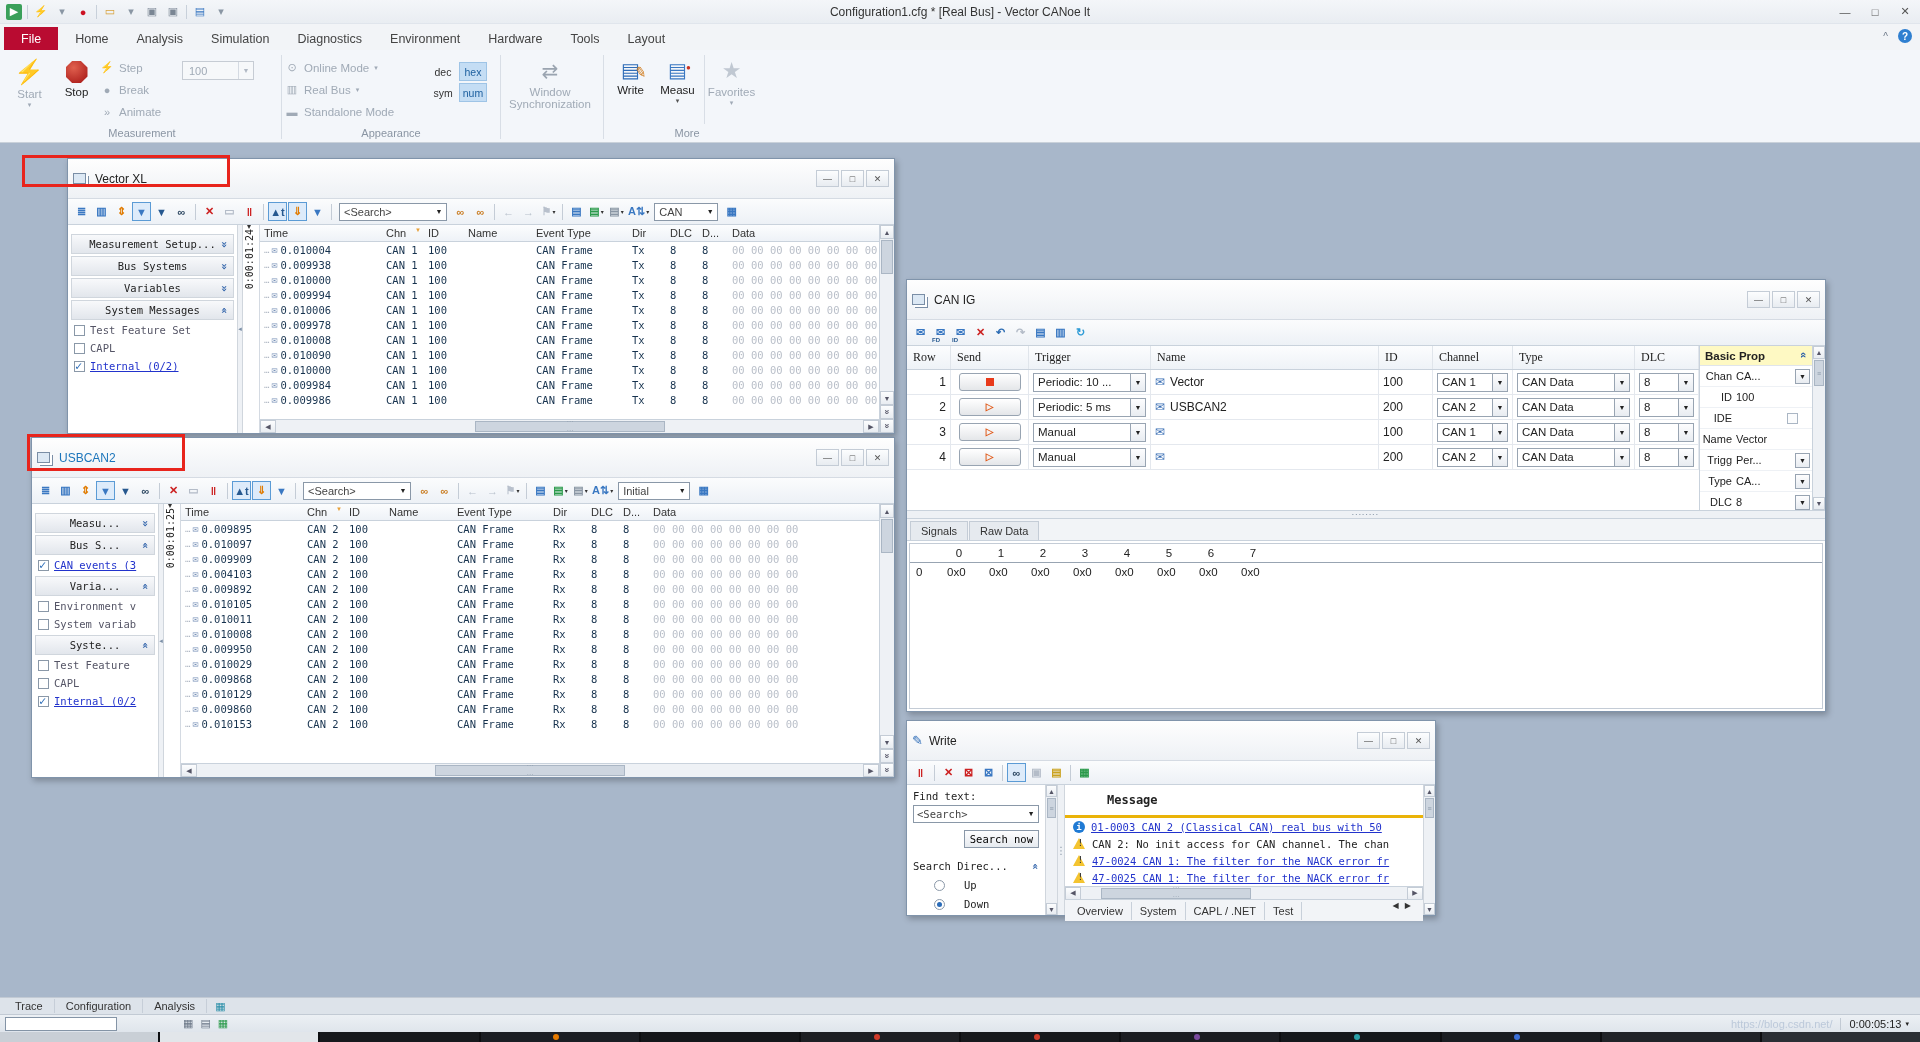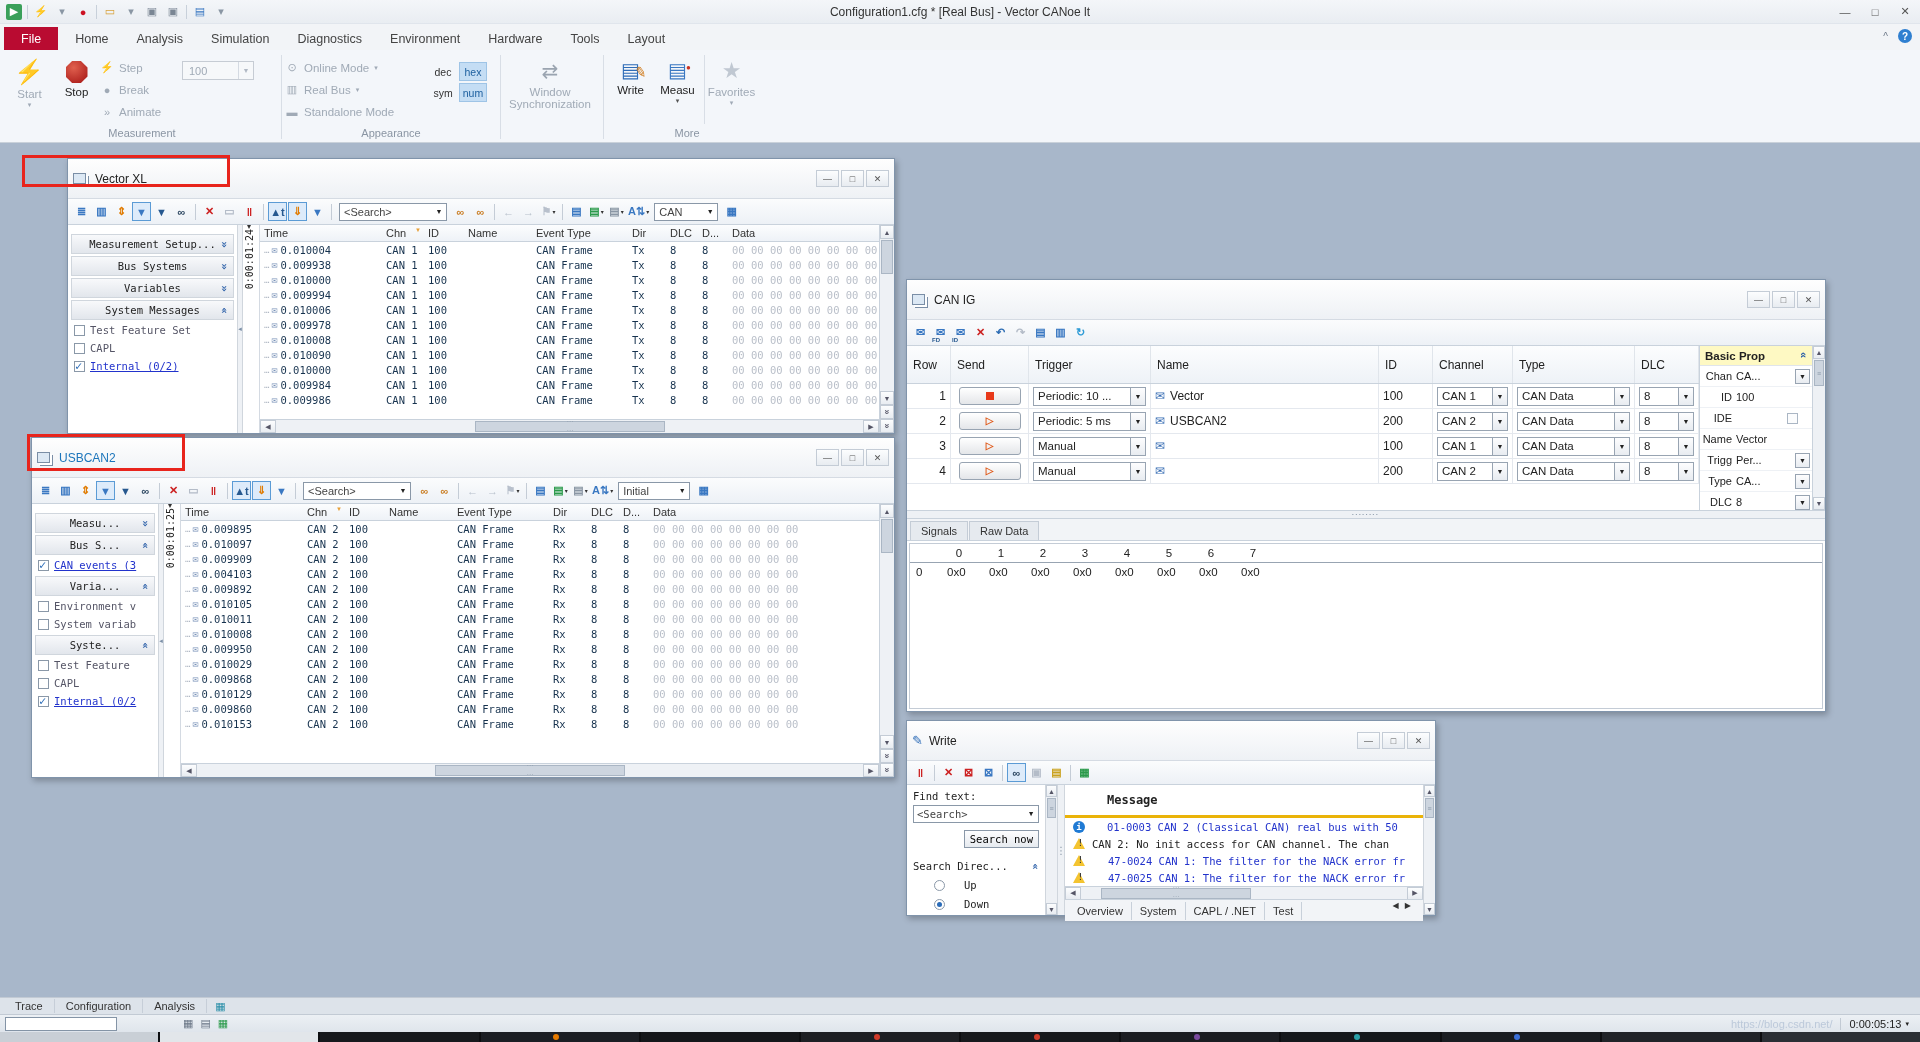--- a/index.html
+++ b/index.html
@@ -109,21 +109,21 @@
 .hscroll{height:14px;background:#eef1f5;border-top:1px solid #c9d2dc;display:flex;align-items:center;flex:none;}
 .hs-btn{width:16px;height:13px;border:1px solid #c4ccd6;background:linear-gradient(#fcfdfe,#e8ecf1);font-size:7px;color:#556;display:flex;align-items:center;justify-content:center;}
 .hs-fill{flex:1;}
 .hs-thumb{width:190px;height:11px;background:#cdd5df;border:1px solid #aab6c4;display:flex;align-items:center;justify-content:center;color:#8a98a8;font-size:7px;letter-spacing:2px;}
 .hs-thumb::after{content:"⋮⋮";transform:rotate(90deg);}
 
 
 .ig-main{flex:1;display:flex;min-height:0;}
 .ig-left{flex:1;display:flex;flex-direction:column;min-width:0;}
 .ig-grid{display:grid;grid-template-columns:44px 78px 122px 228px 54px 80px 122px minmax(50px,1fr);}
-.ig-head{height:38px;background:linear-gradient(#fcfdfe,#eef2f7);border-bottom:1px solid #c9d2dc;flex:none;}
+.ig-head{height:24px;background:linear-gradient(#fcfdfe,#eef2f7);border-bottom:1px solid #c9d2dc;flex:none;font-family:Liberation Serif, serif;}
 .ig-head .th{font-size:12px;color:#222;border-right:1px solid #e0e5eb;padding-left:6px;}
 .ig-row{height:25px;border-bottom:1px solid #e4e8ee;}
 .ig-row .cell{display:flex;align-items:center;padding:0 4px;border-right:1px solid #e4e8ee;font-size:12px;overflow:hidden;}
 .rownum{justify-content:flex-end;padding-right:8px;}
 .sendbtn{width:62px;height:18px;border:1px solid #98a4b2;border-radius:3px;background:linear-gradient(#fff,#e4e6e9);display:flex;align-items:center;justify-content:center;margin:0 auto;}
 .stop-sq{width:8px;height:8px;background:#e8391a;}
 .play-tri{color:#e05a1a;font-size:10px;font-weight:bold;line-height:10px;}
 .play-tri::after{content:"▷";}
 .cellcombo{flex:1;height:19px;background:#fff;border:1px solid #98a4b2;display:flex;align-items:center;padding-left:4px;font-size:11.5px;color:#222;min-width:0;}
 .cellcombo .txt{white-space:nowrap;overflow:hidden;}
@@ -172,21 +172,21 @@
 .wsplit::after{content:"⋮";font-size:10px;}
 .msglist{flex:1;display:flex;flex-direction:column;background:#fff;min-width:0;}
 .msg-head{height:33px;display:flex;align-items:center;padding-left:42px;font-family:"DejaVu Sans Mono",monospace;font-size:12px;font-weight:bold;border-bottom:3px solid #eab308;flex:none;}
 .msg{height:17px;display:flex;align-items:center;gap:6px;padding-left:8px;font-family:"DejaVu Sans Mono",monospace;font-size:10.5px;white-space:nowrap;overflow:hidden;}
 .mi{width:12px;height:12px;border-radius:50%;background:#1f7ad4;color:#fff;font-size:9px;display:flex;align-items:center;justify-content:center;font-weight:bold;flex:none;}
 .mi::after{content:"i";}
 .mw{position:relative;width:13px;height:11px;flex:none;}
 .mw::before{content:"";position:absolute;left:0;bottom:0;border-left:6.5px solid transparent;border-right:6.5px solid transparent;border-bottom:11px solid #f4c430;}
 .mw::after{content:"!";position:absolute;top:1px;left:5px;font-size:8px;font-weight:bold;color:#333;}
 .mt{color:#222;}
-.mt.link{color:#2233cc;margin-left:16px;}
+.mt.link{color:#2233cc;text-decoration:underline;}
 .wtabs{height:22px;background:#f2f4f7;border-top:1px solid #c9d2dc;display:flex;align-items:center;padding-left:4px;flex:none;}
 .wtab{padding:3px 8px;font-size:11px;color:#333;border-right:1px solid #c8d0da;}
 .wtab-arrows{margin-left:auto;padding-right:6px;font-size:8px;color:#333;letter-spacing:2px;}
 .wtab-arrows::after{content:"◀ ▶";}
 
 
 .ann{position:absolute;border:3px solid #e8241c;z-index:50;pointer-events:none;}
 
 
 .bottom-tabs{position:absolute;top:997px;left:0;width:1920px;height:17px;background:#dde3ea;border-top:1px solid #c2cad4;display:flex;align-items:center;padding-left:4px;}

